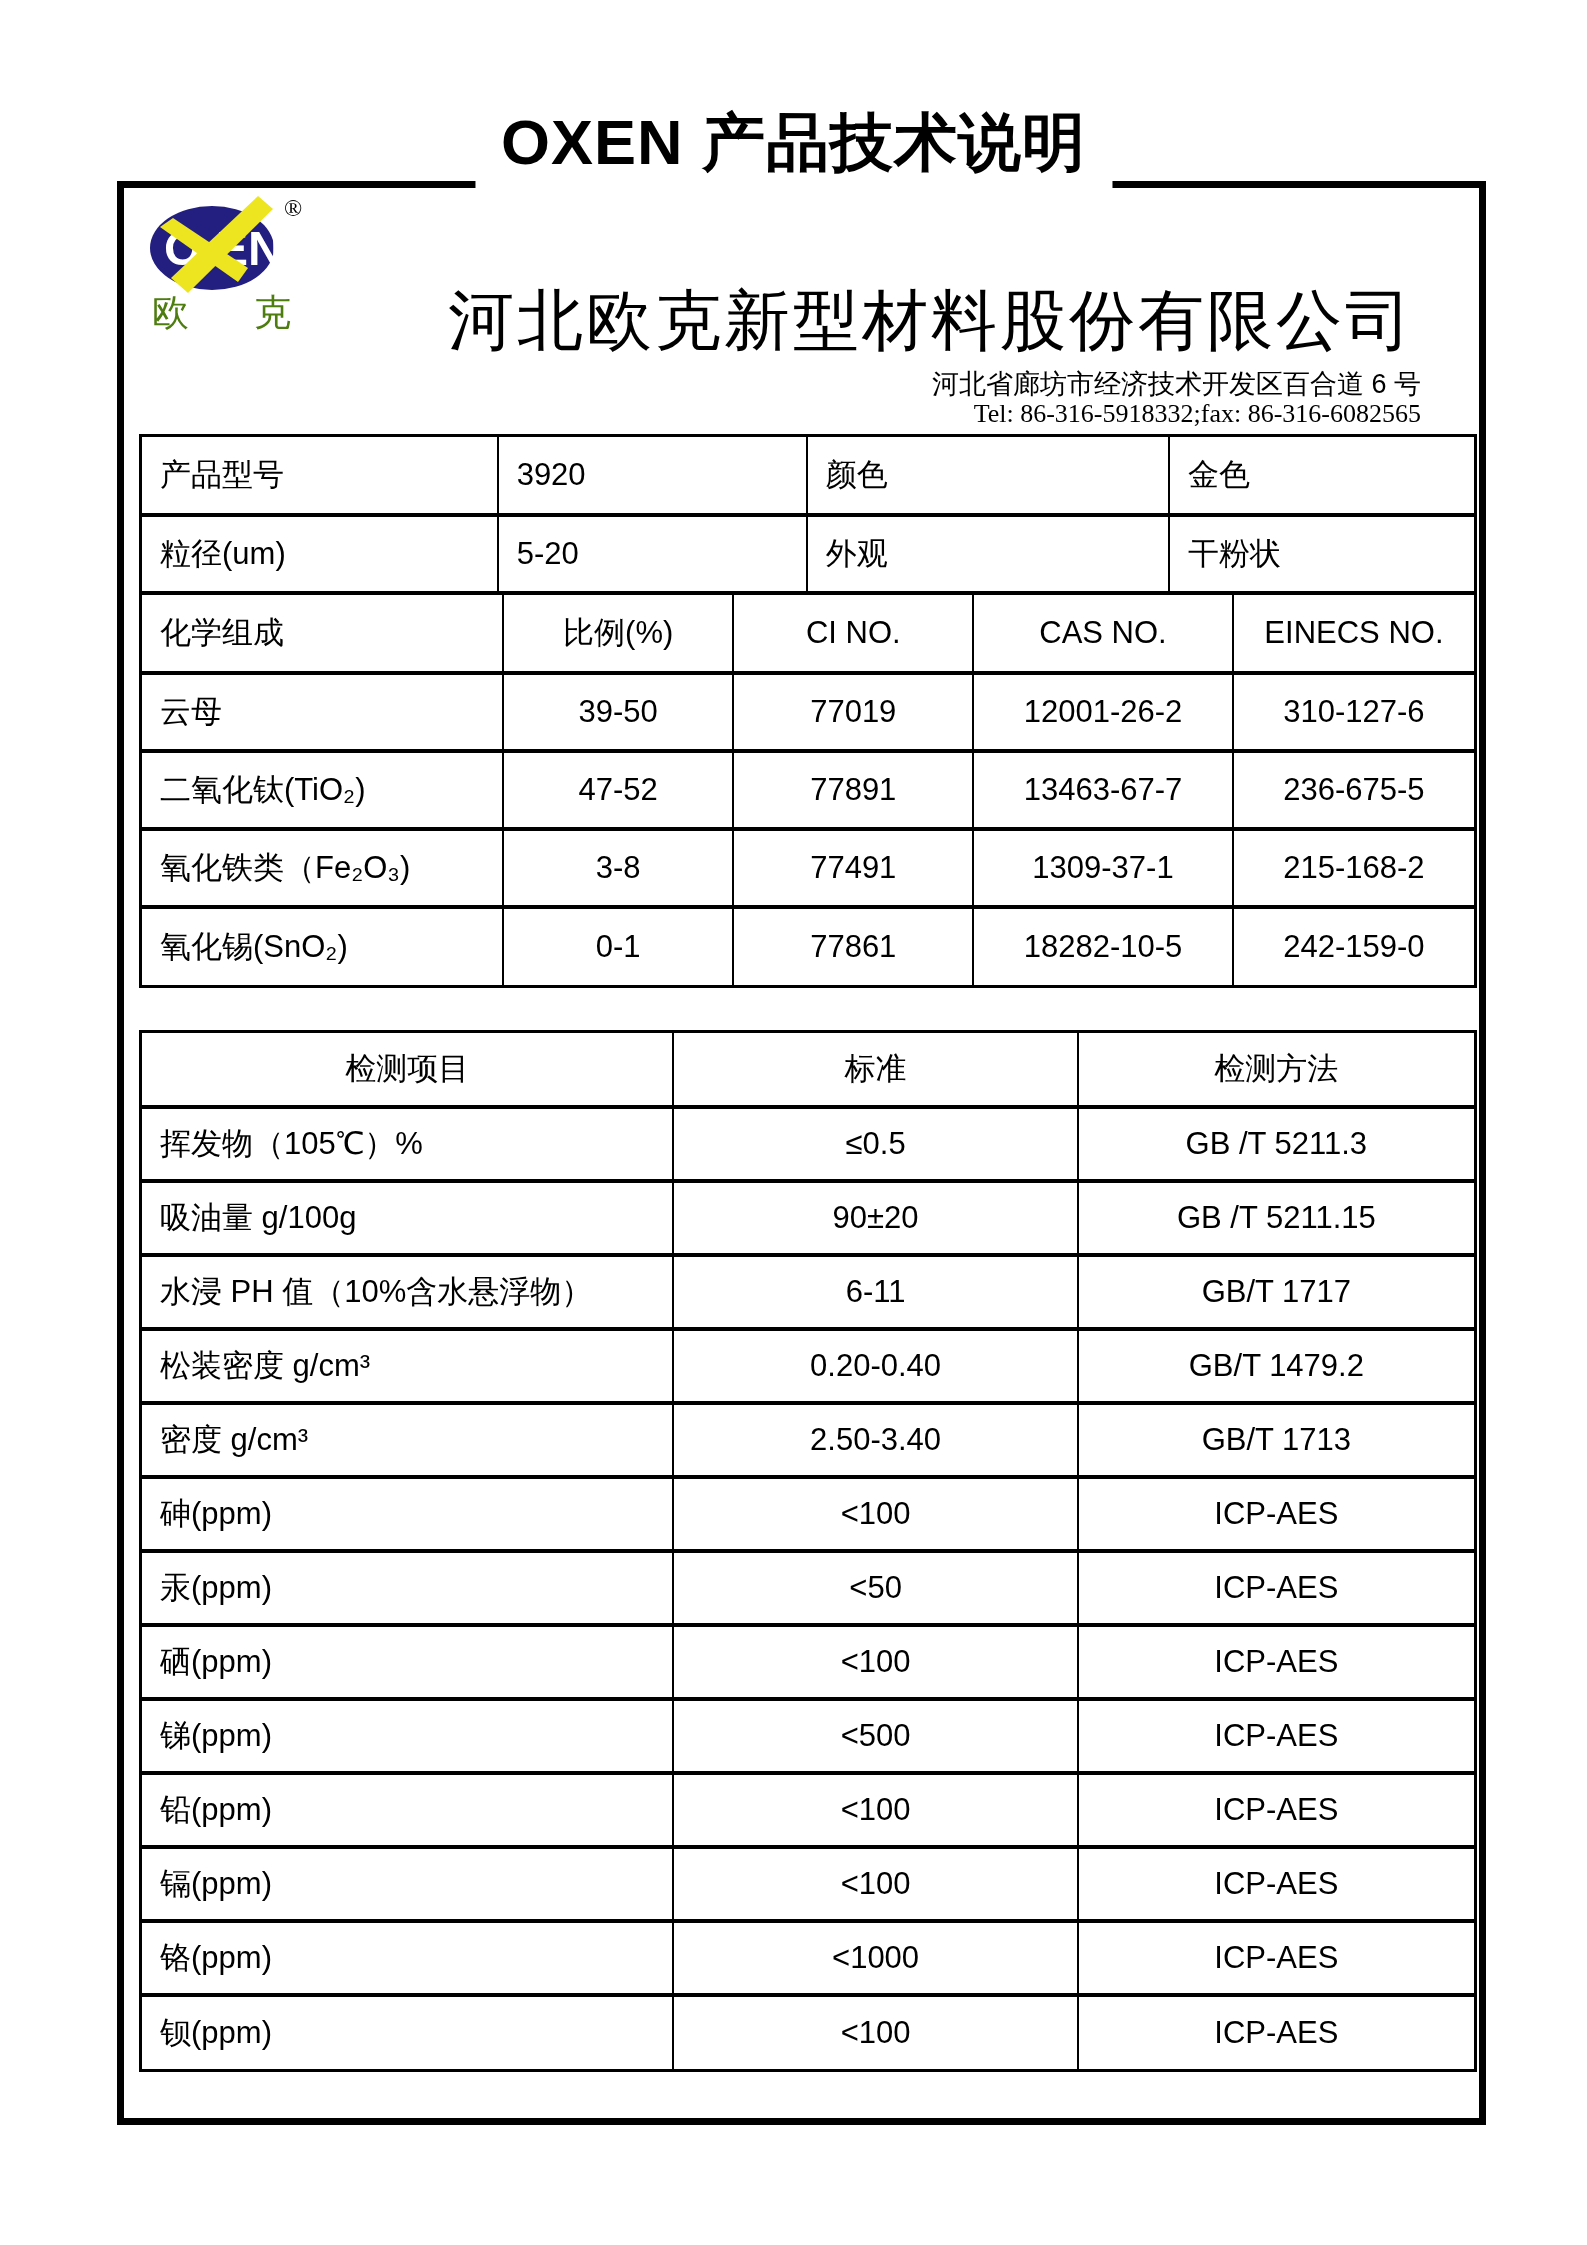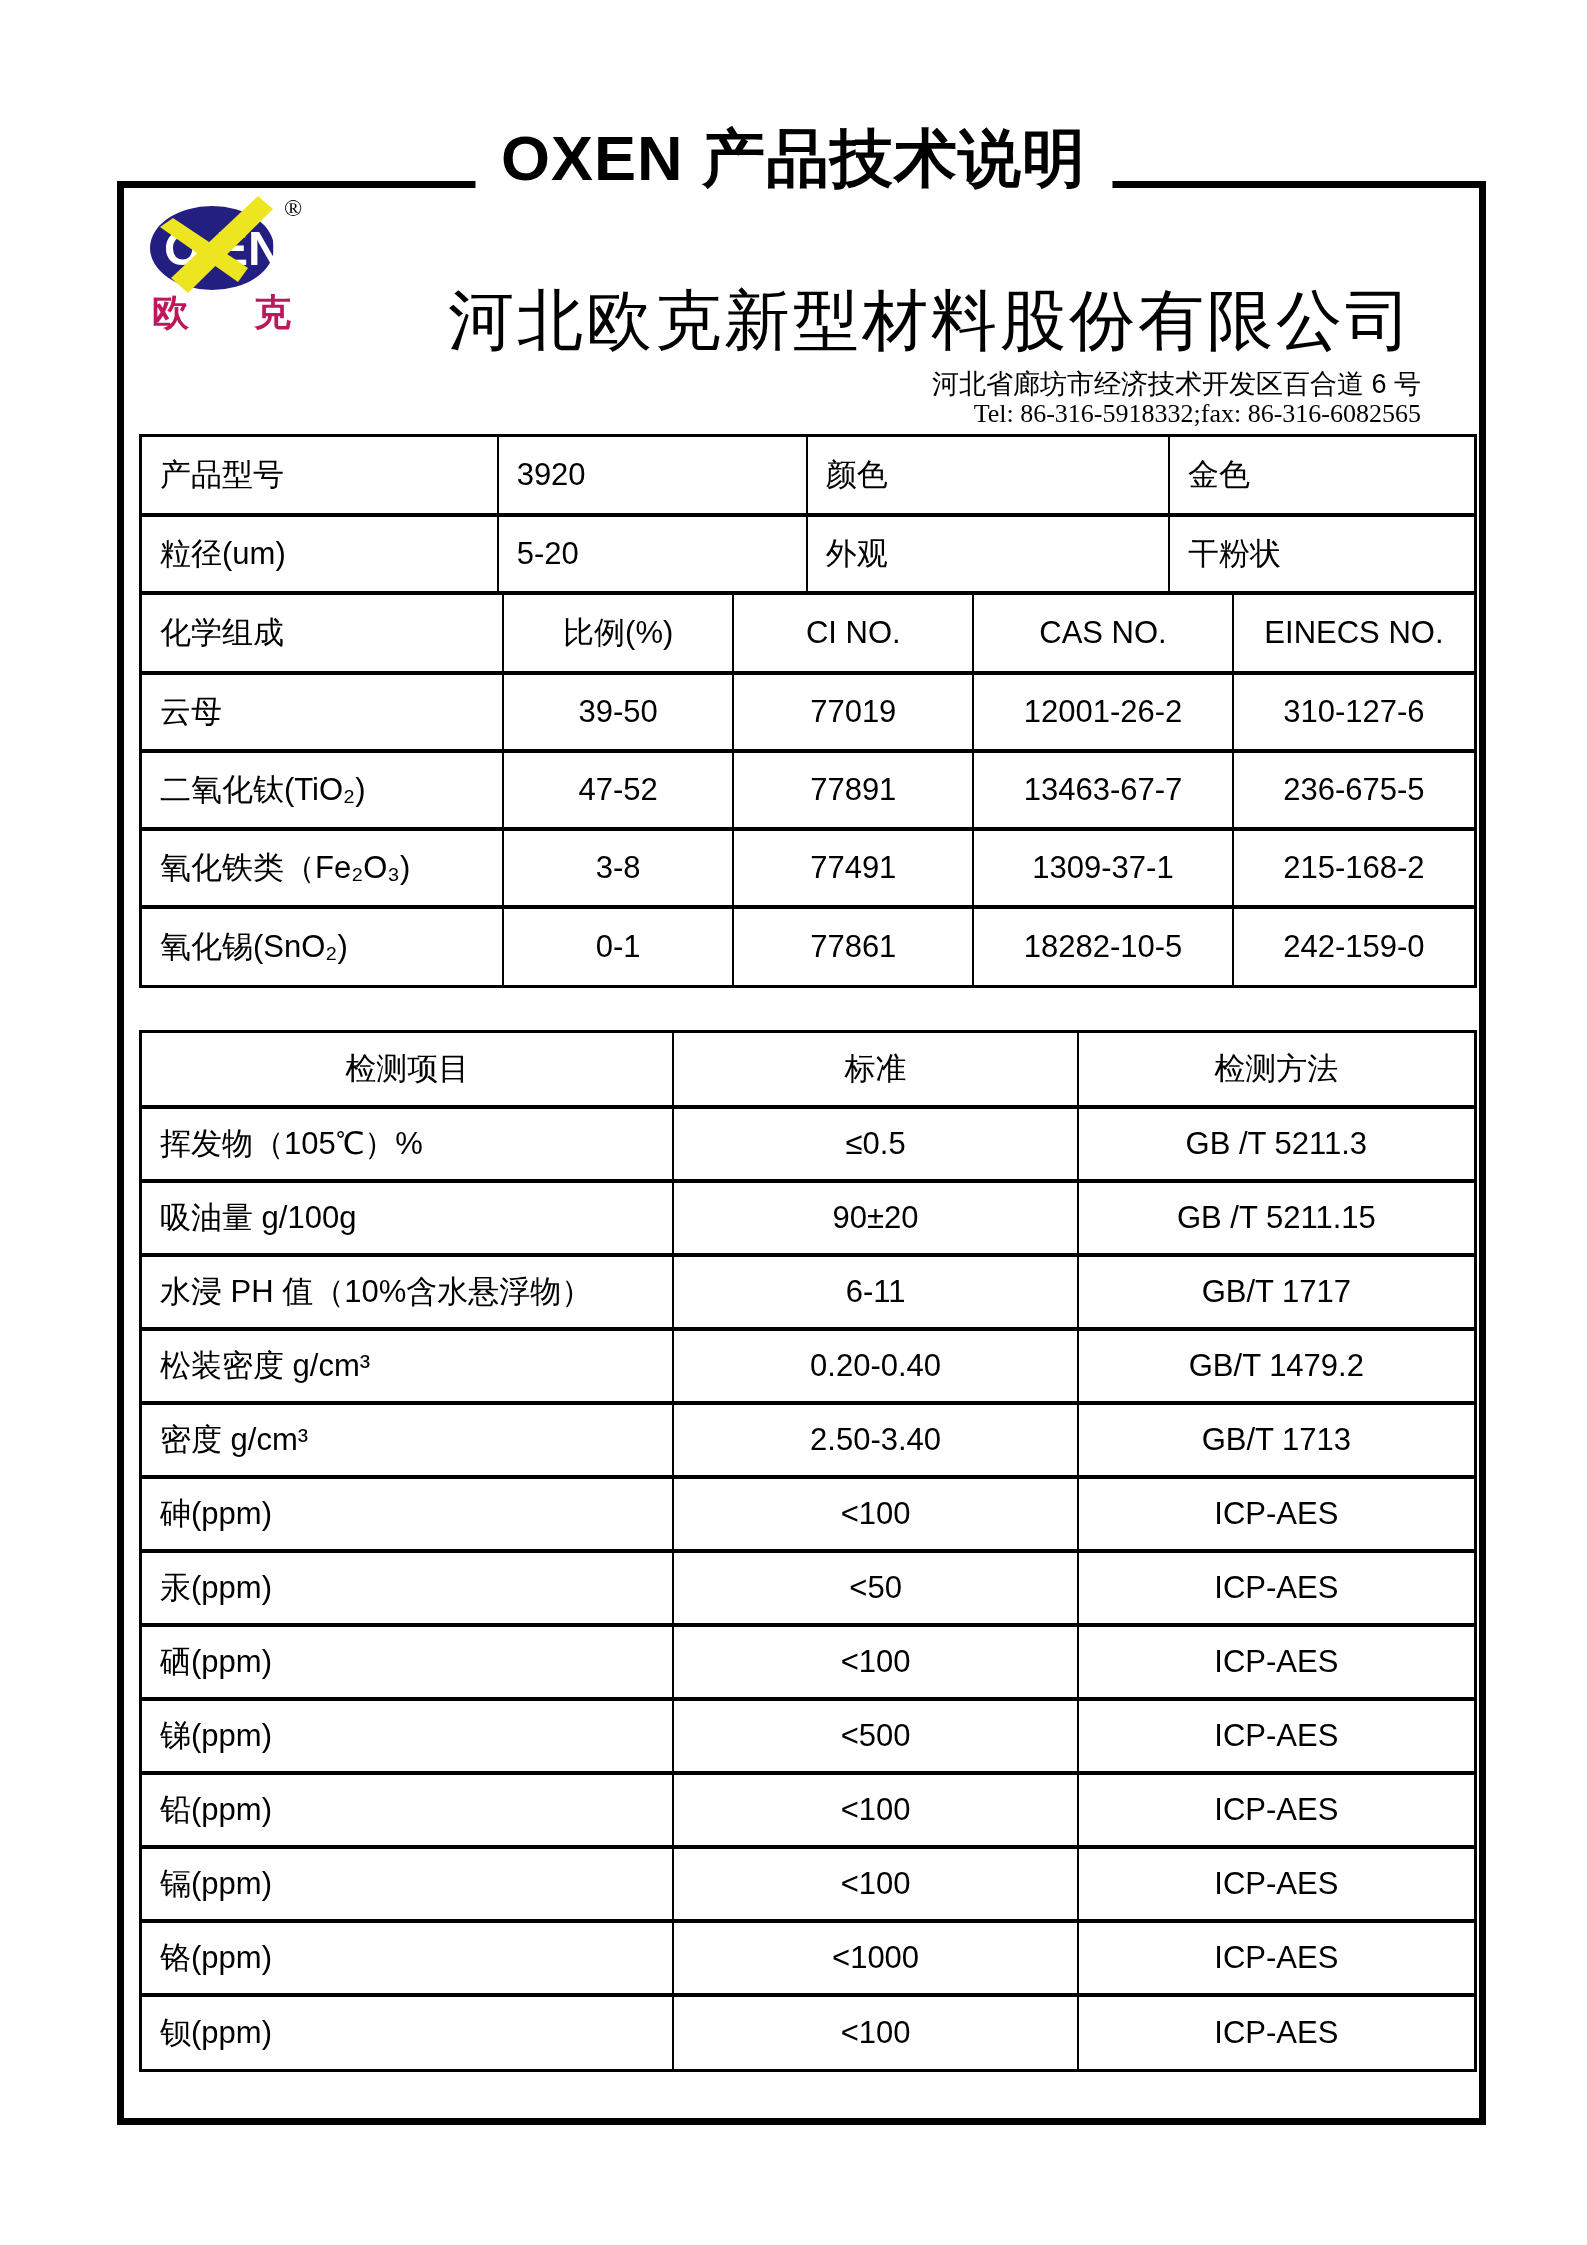--- a/index.html
+++ b/index.html
@@ -2,30 +2,30 @@
 <html><head>
 <meta charset="utf-8">
 <style>
   html,body{margin:0;padding:0;background:#fff;}
   .sheet{position:relative;width:1587px;height:2245px;background:#ffffff;color:#000;overflow:hidden;
          font-family:"Liberation Sans",sans-serif;}
 
   
   .doc-title{position:absolute;top:100px;left:50%;transform:translateX(-50%);z-index:2;
              background:#fff;padding:0 26px 16px 26px;font-weight:700;font-size:63px;
-             letter-spacing:1px;white-space:nowrap;font-family:"Liberation Sans",sans-serif;margin-top:16px;}
+             letter-spacing:1px;white-space:nowrap;font-family:"Liberation Sans",sans-serif;}
 
   
   .border-box{position:absolute;left:117px;top:181px;width:1369px;height:1944px;
               border:7px solid #000;box-sizing:border-box;background:#fff;}
 
   
   .logo-svg{position:absolute;left:22px;top:8px;}
-  .logo-caption{position:absolute;left:28px;top:100px;font-size:37px;font-weight:700;
-                color:#be185d;letter-spacing:14px;white-space:nowrap;}
+  .logo-caption{position:absolute;left:28px;top:100px;font-size:37px;font-weight:400;
+                color:#4d7c0f;letter-spacing:14px;white-space:nowrap;}
 
   .company-name{position:absolute;left:324px;top:88px;font-size:66px;letter-spacing:3px;
                 font-family:"Liberation Serif",serif;white-space:nowrap;}
 
   .addr{position:absolute;right:58px;top:178px;font-size:27px;
         font-family:Liberation Sans, sans-serif;white-space:nowrap;}
   .telfax{position:absolute;right:58px;top:211px;font-size:26px;display:flex;
           font-family:"Liberation Serif",serif;white-space:nowrap;}
 
   

